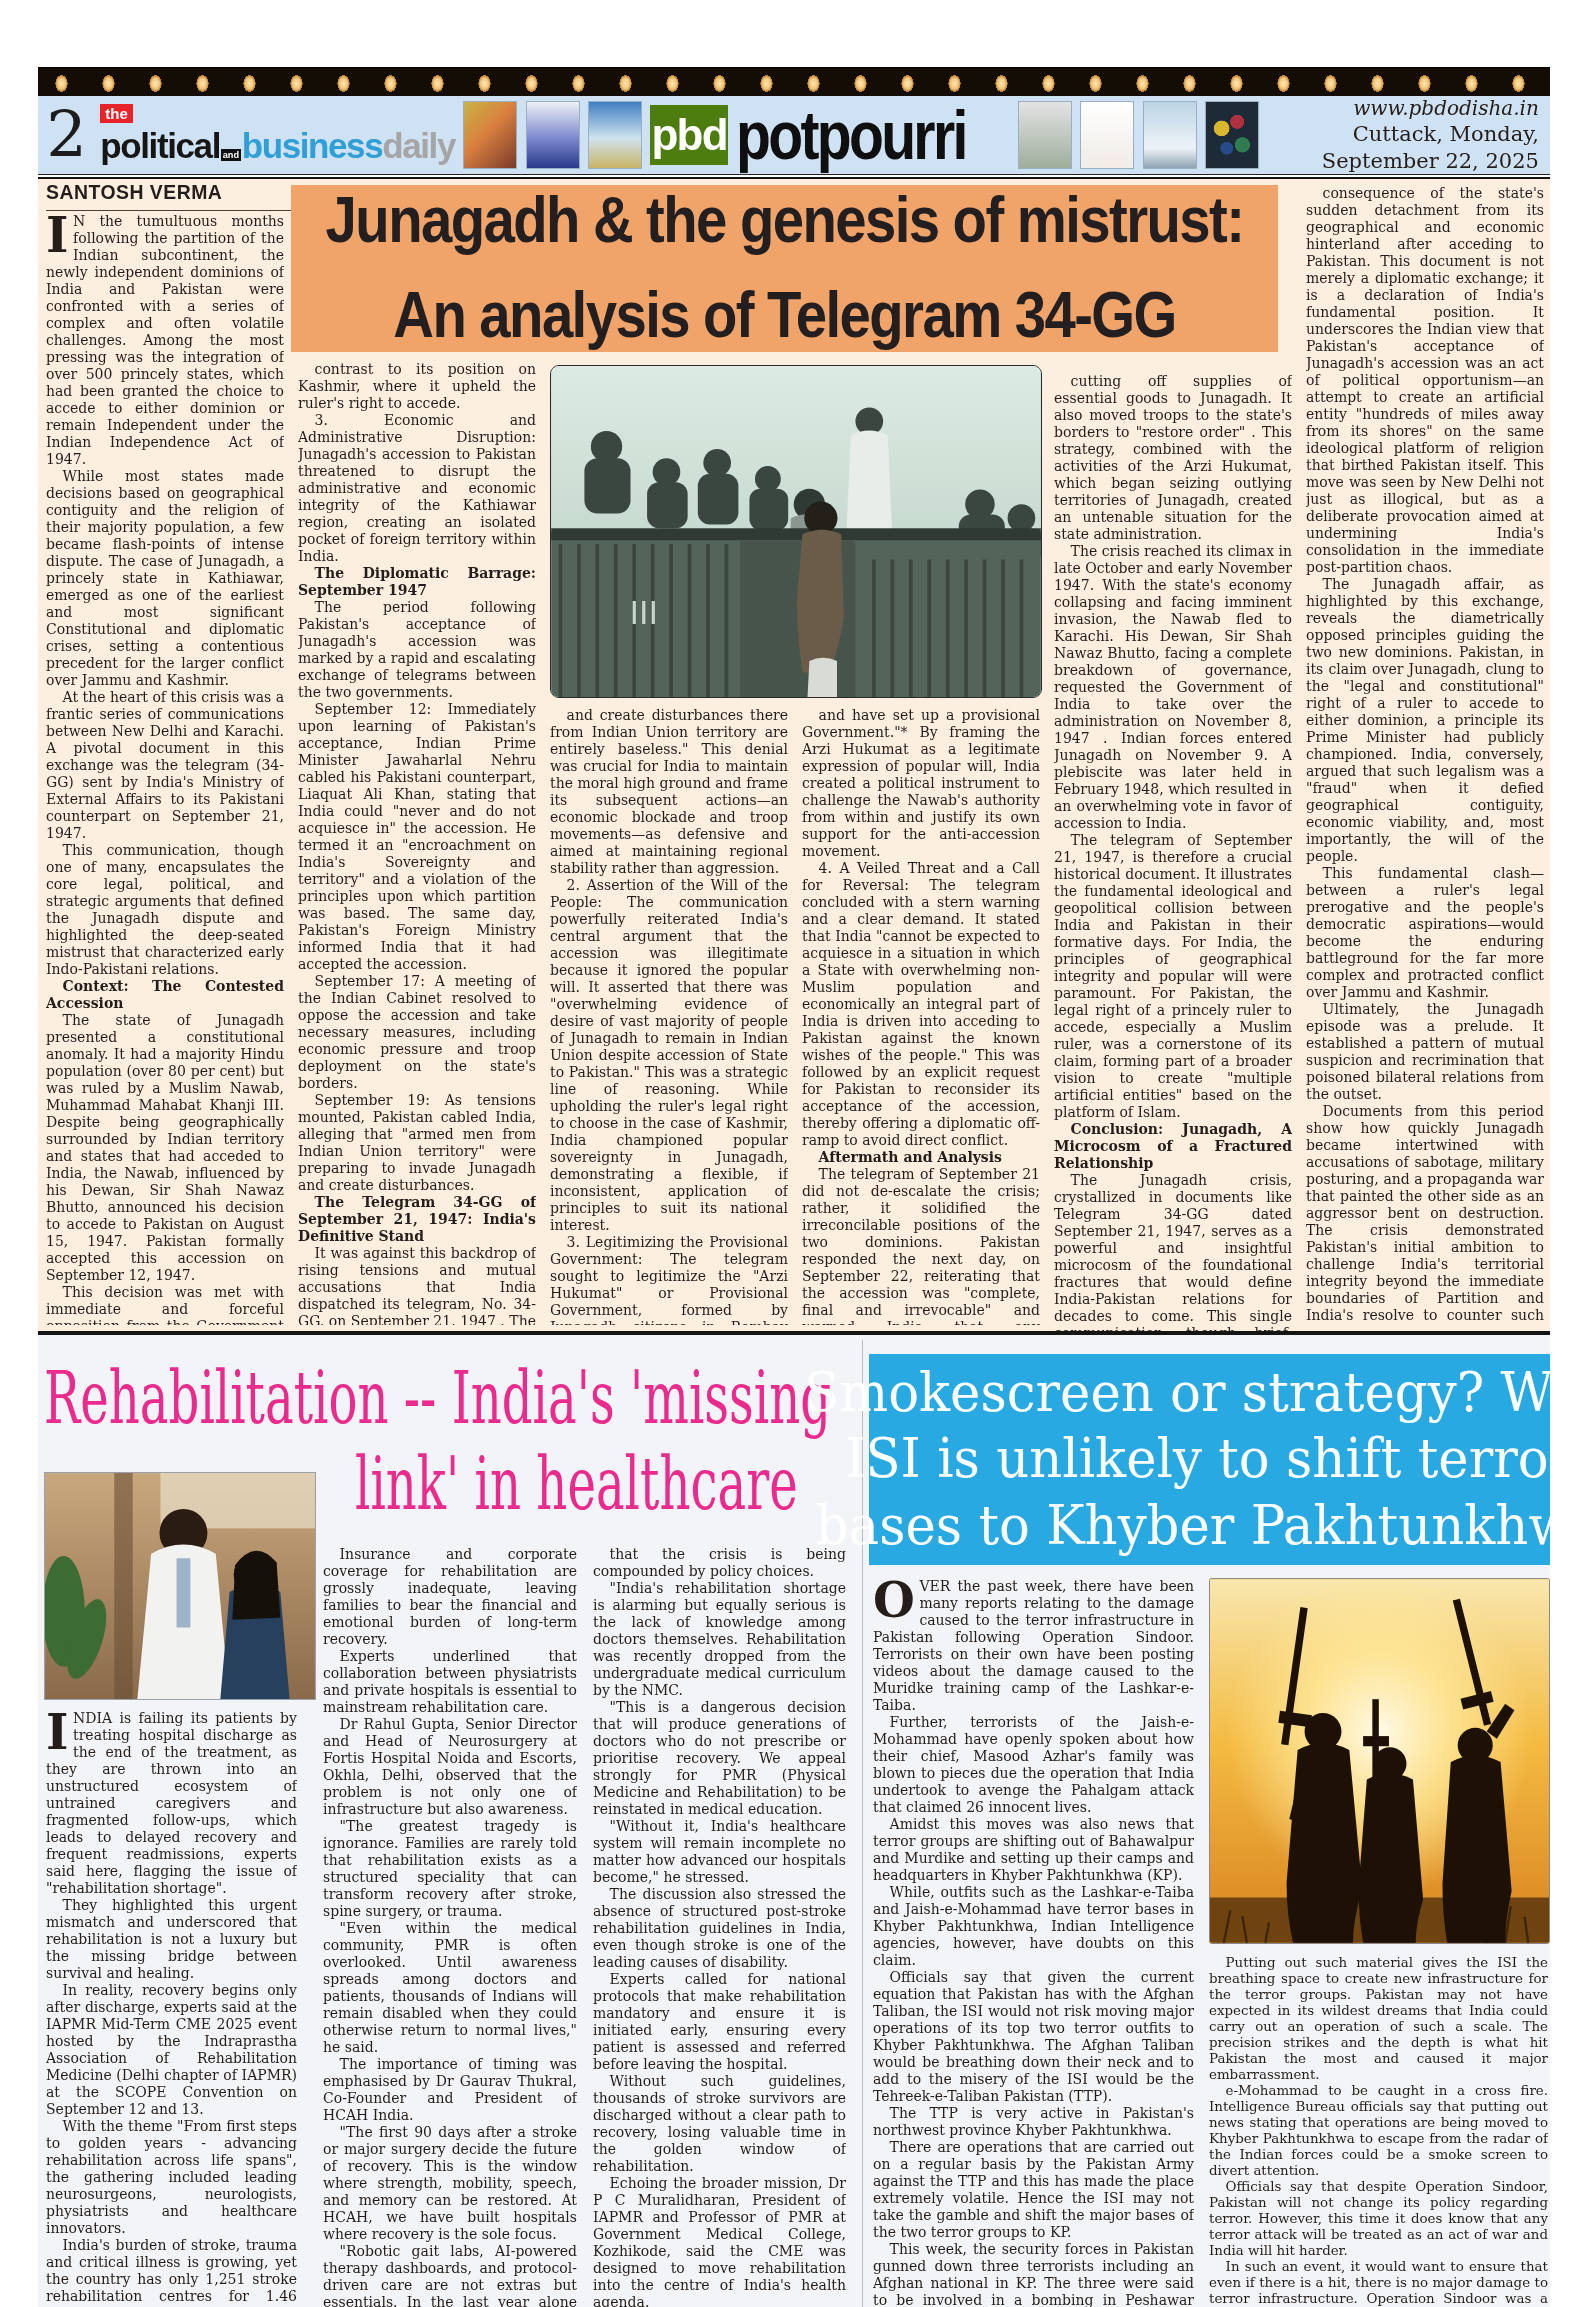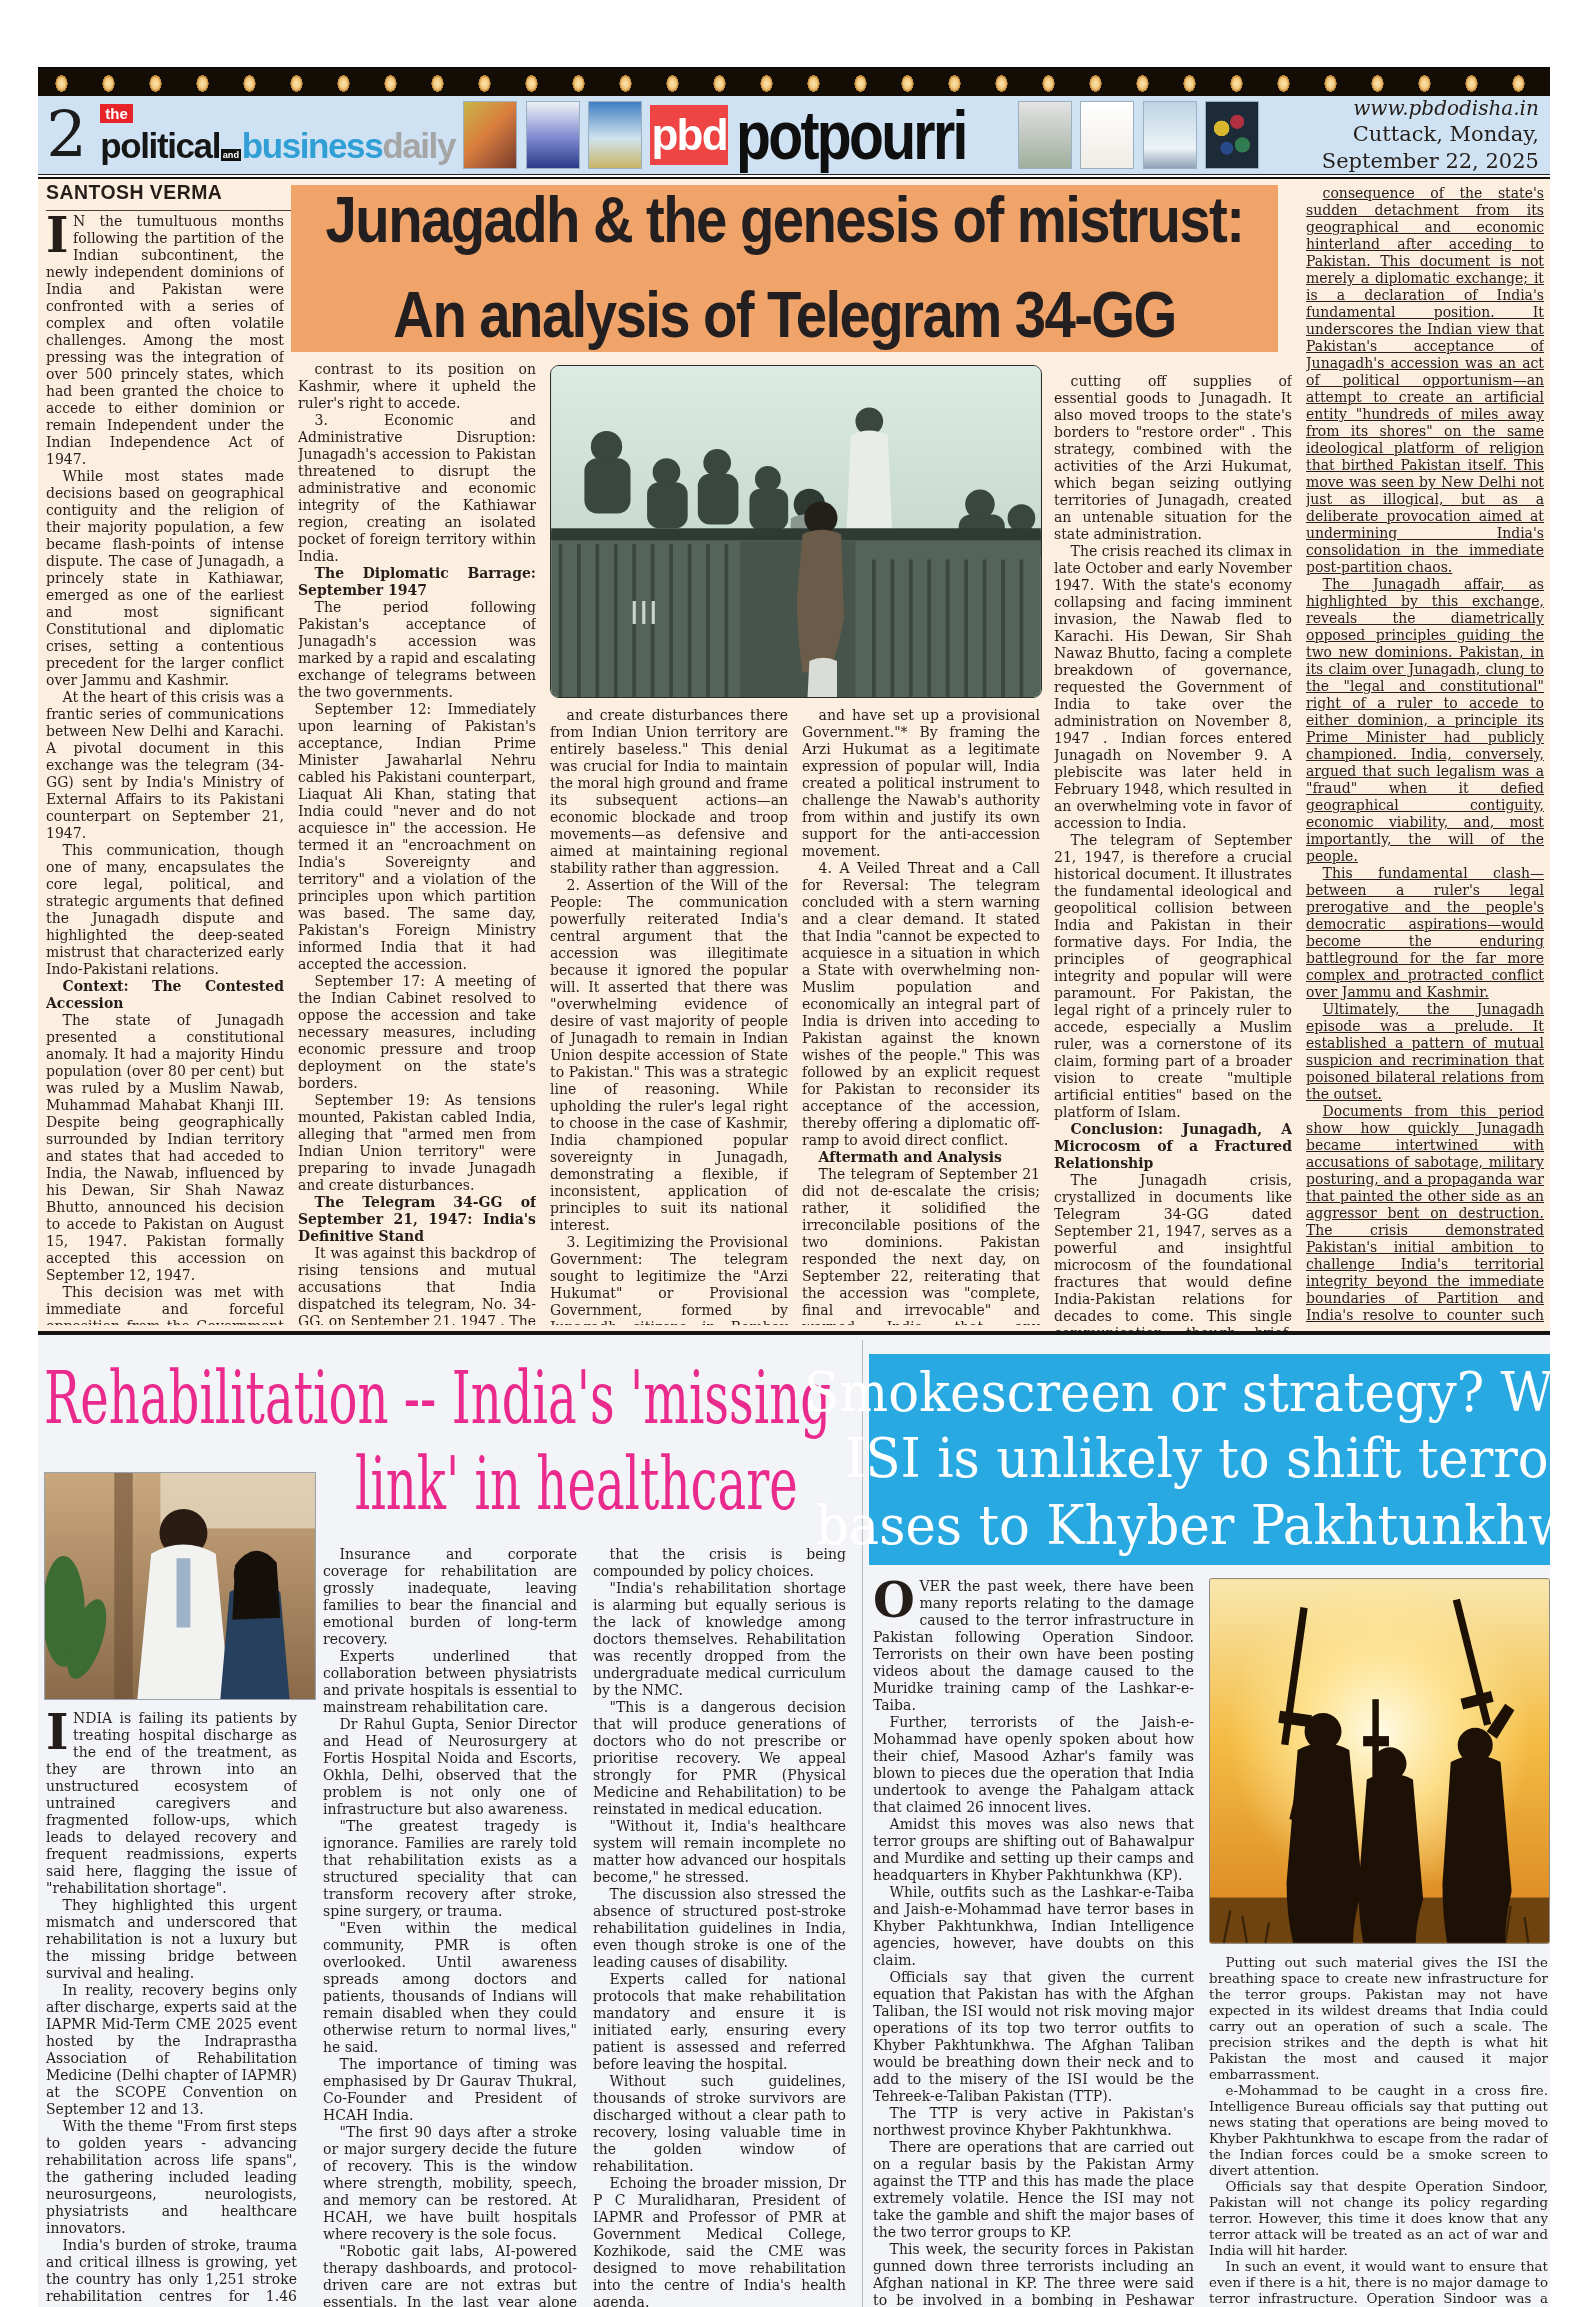--- a/index.html
+++ b/index.html
@@ -27,21 +27,21 @@
   .t-art{background:linear-gradient(135deg,#c9b545,#d97f3f 45%,#7a3b2a);}
   .t-moto{background:linear-gradient(180deg,#eef1f5,#7c89cf 55%,#2b3a8a);}
   .t-mountain{background:linear-gradient(180deg,#3f7fc2,#cfe3ef 55%,#c9b465);}
   .t-plant{background:linear-gradient(180deg,#e3e3e3,#9fae9d);}
   .t-palm{background:linear-gradient(180deg,#ffffff,#f0ece6);}
   .t-taj{background:linear-gradient(180deg,#bcd4e6,#eef3f7 70%,#8fa3b5);}
   .t-billiards{background:radial-gradient(circle at 30% 40%,#d8b62e 0 14%,transparent 15%),
                radial-gradient(circle at 60% 30%,#b03040 0 12%,transparent 13%),
                radial-gradient(circle at 70% 65%,#2e7c4f 0 13%,transparent 14%),
                radial-gradient(circle at 40% 70%,#274a8a 0 11%,transparent 12%),#1d2b38;}
-  .pbdlogo{width:78px;height:60px;background:#ef4444;color:#fff;display:flex;align-items:center;justify-content:center;
+  .pbdlogo{width:78px;height:60px;background:#4d7c0f;color:#fff;display:flex;align-items:center;justify-content:center;
     font:bold 44px "Liberation Sans",sans-serif;letter-spacing:-1.8px;flex:none;}
   .potpourri{font:bold 68px "Liberation Sans",sans-serif;color:#0f0f0f;letter-spacing:-3.2px;
     transform:scaleX(0.84);transform-origin:left;white-space:nowrap;line-height:1;}
   .dateblock{margin-left:auto;text-align:right;line-height:1.25;padding-right:2.8px;}
   .dateblock .site{font-style:italic;font-size:20px;}
   .dateblock .dl{font-size:21px;}
   .rule-double{left:38px;top:174px;width:1512px;height:5.5px;
     background:linear-gradient(#222 0 1.4px,rgba(0,0,0,0) 1.4px 2.8px,#141414 2.8px 5.5px);}
   
   .main-bg{left:38px;top:179px;width:1512px;height:1152px;background:#fcefe0;}
@@ -144,21 +144,21 @@
       <p class="para h">Aftermath and Analysis</p>
       <p class="para">The telegram of September 21 did not de-escalate the crisis; rather, it solidified the irreconcilable positions of the two dominions. Pakistan responded the next day, on September 22, reiterating that the accession was "complete, final and irrevocable" and warned India that any interference would be considered an "act of aggression" against Pakistan itself.</p>
     </div>
   <div class="col" style="left:1054px;top:373px;width:238px;height:964px;">
       <p class="para">cutting off supplies of essential goods to Junagadh. It also moved troops to the state's borders to "restore order" . This strategy, combined with the activities of the Arzi Hukumat, which began seizing outlying territories of Junagadh, created an untenable situation for the state administration.</p>
       <p class="para">The crisis reached its climax in late October and early November 1947. With the state's economy collapsing and facing imminent invasion, the Nawab fled to Karachi. His Dewan, Sir Shah Nawaz Bhutto, facing a complete breakdown of governance, requested the Government of India to take over the administration on November 8, 1947 . Indian forces entered Junagadh on November 9. A plebiscite was later held in February 1948, which resulted in an overwhelming vote in favor of accession to India.</p>
       <p class="para">The telegram of September 21, 1947, is therefore a crucial historical document. It illustrates the fundamental ideological and geopolitical collision between India and Pakistan in their formative days. For India, the principles of geographical integrity and popular will were paramount. For Pakistan, the legal right of a princely ruler to accede, especially a Muslim ruler, was a cornerstone of its claim, forming part of a broader vision to create "multiple artificial entities" based on the platform of Islam.</p>
       <p class="para h">Conclusion: Junagadh, A Microcosm of a Fractured Relationship</p>
       <p class="para">The Junagadh crisis, crystallized in documents like Telegram 34-GG dated September 21, 1947, serves as a powerful and insightful microcosm of the foundational fractures that would define India-Pakistan relations for decades to come. This single communication, though brief, encapsulates the core elements of the nascent conflict: Pakistan's invocation of legal formalism versus India's insistence on geographical and popular realities, all set against a backdrop of rapidly escalating mistrust.</p>
     </div>
-  <div class="col" style="left:1306px;top:185px;width:238px;height:1141px;text-decoration:underline;">
+  <div class="col" style="left:1306px;top:185px;width:238px;height:1141px;">
       <p class="para">consequence of the state's sudden detachment from its geographical and economic hinterland after acceding to Pakistan. This document is not merely a diplomatic exchange; it is a declaration of India's fundamental position. It underscores the Indian view that Pakistan's acceptance of Junagadh's accession was an act of political opportunism—an attempt to create an artificial entity "hundreds of miles away from its shores" on the same ideological platform of religion that birthed Pakistan itself. This move was seen by New Delhi not just as illogical, but as a deliberate provocation aimed at undermining India's consolidation in the immediate post-partition chaos.</p>
       <p class="para">The Junagadh affair, as highlighted by this exchange, reveals the diametrically opposed principles guiding the two new dominions. Pakistan, in its claim over Junagadh, clung to the "legal and constitutional" right of a ruler to accede to either dominion, a principle its Prime Minister had publicly championed. India, conversely, argued that such legalism was a "fraud" when it defied geographical contiguity, economic viability, and, most importantly, the will of the people.</p>
       <p class="para">This fundamental clash—between a ruler's legal prerogative and the people's democratic aspirations—would become the enduring battleground for the far more complex and protracted conflict over Jammu and Kashmir.</p>
       <p class="para">Ultimately, the Junagadh episode was a prelude. It established a pattern of mutual suspicion and recrimination that poisoned bilateral relations from the outset.</p>
       <p class="para">Documents from this period show how quickly Junagadh became intertwined with accusations of sabotage, military posturing, and a propaganda war that painted the other side as an aggressor bent on destruction. The crisis demonstrated Pakistan's initial ambition to challenge India's territorial integrity beyond the immediate boundaries of Partition and India's resolve to counter such moves decisively, setting a precedent for future confrontations.</p>
     </div>
 
   <div class="abs photo-train">
     <svg width="490" height="331" viewBox="0 0 1062 718" xmlns="http://www.w3.org/2000/svg">
       <defs>

